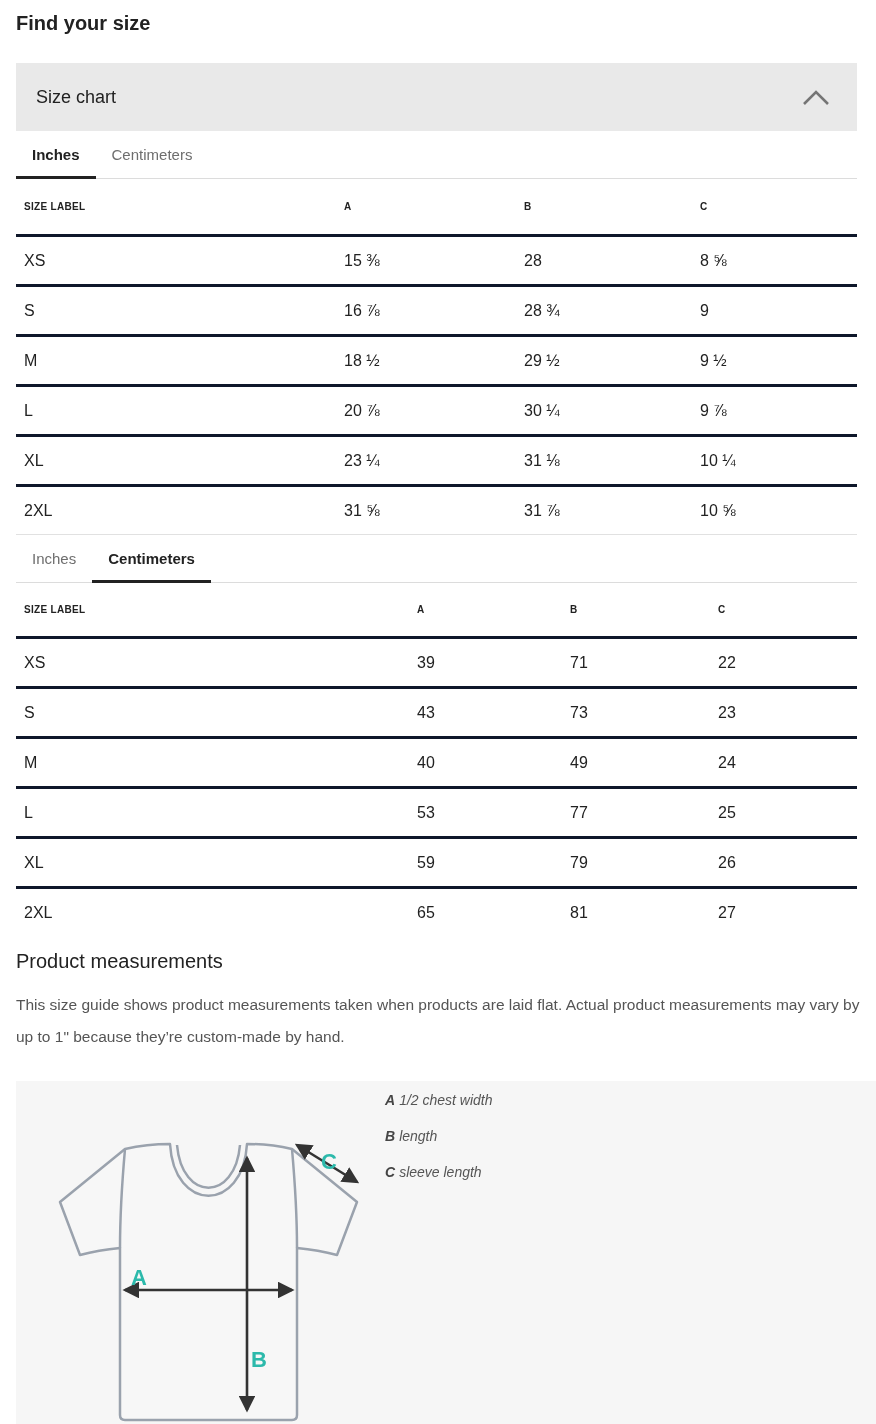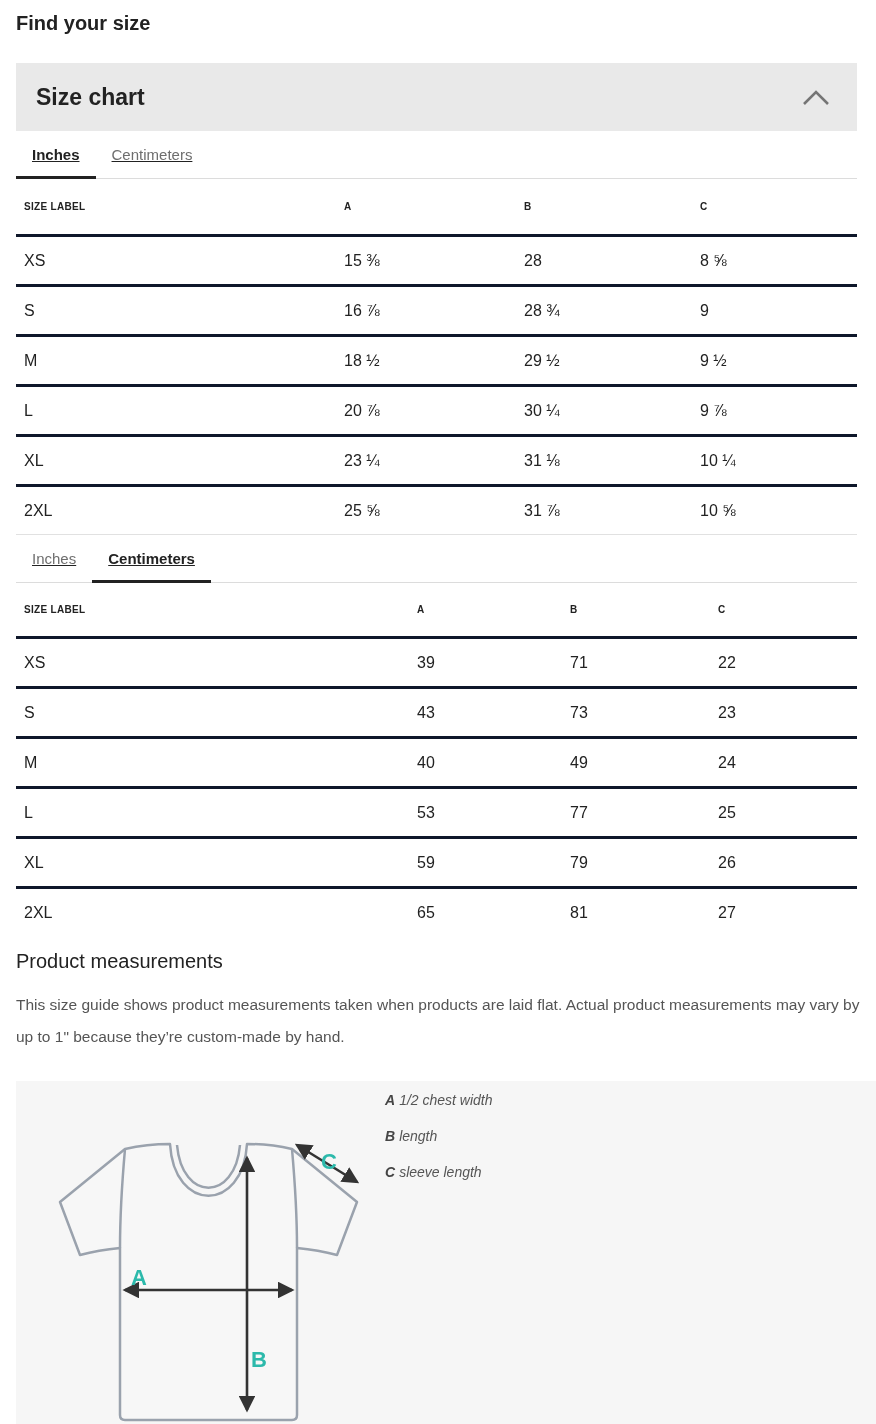--- a/index.html
+++ b/index.html
@@ -13,28 +13,28 @@
   .page-title {
     font-size:20px; font-weight:700; margin:0 0 28px 16px; color:#222;
   }
 
   
   .accordion-header {
     margin-left:16px; width:841px; height:68px; background:#e9e9e9;
     display:flex; align-items:center; justify-content:space-between;
     padding:0 26px 0 20px; box-sizing:border-box; cursor:pointer;
   }
-  .accordion-title { font-size:23px; font-weight:700; color:#222; }
+  .accordion-title { font-size:18px; font-weight:400; color:#222; }
   .chevron svg { display:block; }
 
   
   .tab-row {
     margin-left:16px; width:841px; height:47px;
     border-bottom:1px solid #dcdcdc;
-    display:flex; align-items:stretch;text-decoration:underline;
+    display:flex; align-items:stretch;
   }
   .tab {
     padding:0 16px; display:flex; align-items:center;
     font-size:15px; color:#6e6e6e; position:relative; cursor:pointer;
     white-space:nowrap;
   }
   .tab.active { color:#222; font-weight:700; }
   .tab.active::after {
     content:""; position:absolute; left:0; right:0; bottom:-1px;
     height:3px; background:#222;
@@ -148,21 +148,21 @@
         <td>9 ⅞</td>
       </tr>
       <tr>
         <td>XL</td>
         <td>23 ¼</td>
         <td>31 ⅛</td>
         <td>10 ¼</td>
       </tr>
       <tr>
         <td>2XL</td>
-        <td>25 ⅝</td>
+        <td>31 ⅝</td>
         <td>31 ⅞</td>
         <td>10 ⅝</td>
       </tr>
     </tbody>
   </table>
 
   <div class="tab-row">
     <div class="tab">Inches</div>
     <div class="tab active">Centimeters</div>
   </div>

